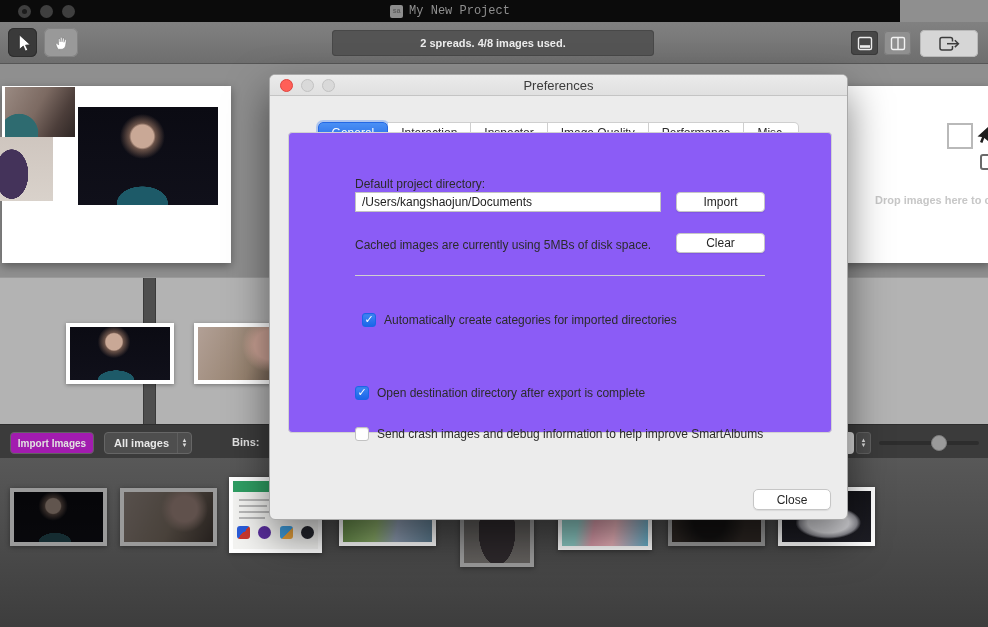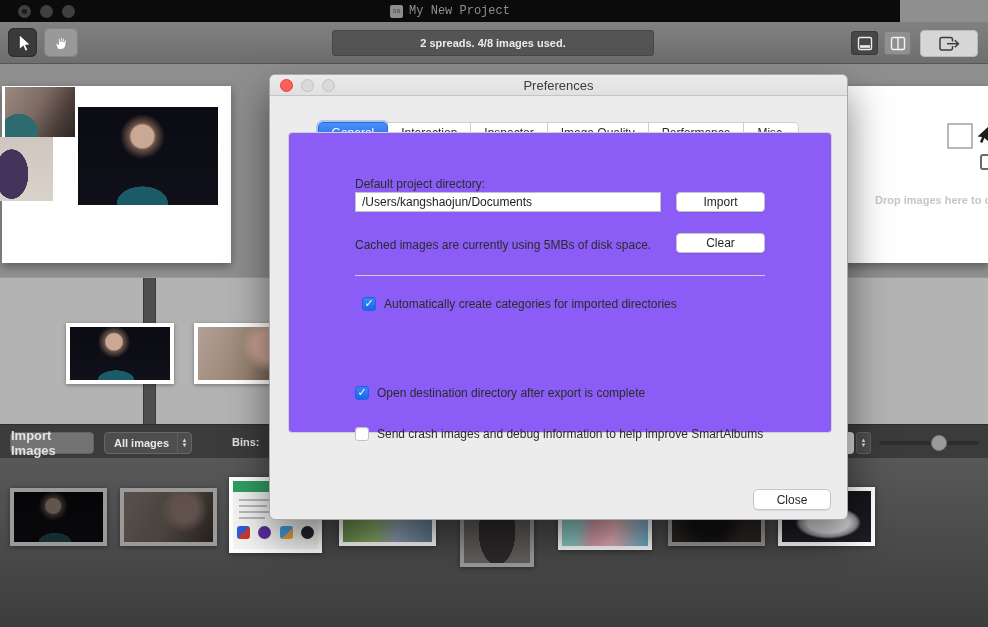--- a/index.html
+++ b/index.html
@@ -54,21 +54,21 @@
   .st1 { left:66px; width:108px; }
   .st2 { left:194px; width:112px; }
   .ph-dark-woman { background:radial-gradient(circle at 44% 28%, #c9a896 0 12%, #6a5248 14%, transparent 24%),
                    radial-gradient(ellipse 30% 30% at 46% 100%, #1d5a68 60%, transparent 61%),
                    linear-gradient(#0b0b13,#10101a); }
   .ph-face { background:radial-gradient(circle at 68% 34%, #c9a093 0 18%, transparent 34%),
              linear-gradient(115deg,#b2a096 0%,#96826f 55%,#4e4038 100%); }
 
   
   .controlbar { position:absolute; left:0; top:424px; width:988px; height:34px; background:#3b3b3b; border-top:1px solid #2e2e2e; }
-  .darkbtn { position:absolute; top:7px; height:22px; border-radius:4px; background:#737373; border:1px solid #626262; color:#e2e2e2; font-size:13px; font-weight:bold; display:flex; align-items:center; justify-content:center; }
+  .darkbtn { position:absolute; top:7px; height:22px; border-radius:4px; background:#a21caf; border:1px solid #626262; color:#e2e2e2; font-size:10px; font-weight:bold; display:flex; align-items:center; justify-content:center; }
   .importbtn { left:10px; width:84px; }
   .dropdown { position:absolute; left:104px; top:7px; width:88px; height:22px; border-radius:4px; background:#4e4e4e; border:1px solid #666; display:flex; align-items:center; color:#e8e8e8; font-size:11px; font-weight:bold; }
   .dropdown .lbl { flex:1; padding-left:9px; }
   .stepper { width:14px; height:100%; display:flex; flex-direction:column; align-items:center; justify-content:center; line-height:5px; font-size:6px; color:#ddd; border-left:1px solid #5e5e5e; }
   .binslabel { position:absolute; left:232px; top:11px; color:#e0e0e0; font-size:11px; font-weight:bold; }
   .popuptail { position:absolute; left:796px; top:7px; width:58px; height:22px; background:#d9d9d9; border-radius:4px; }
   .stepper2 { position:absolute; left:856px; top:7px; width:15px; height:22px; border-radius:3px; background:#4e4e4e; border:1px solid #626262; display:flex; flex-direction:column; align-items:center; justify-content:center; line-height:5px; font-size:6px; color:#ddd; }
   .slider { position:absolute; left:879px; top:16px; width:100px; height:4px; border-radius:2px; background:#2d2d2d; }
   .sliderthumb { position:absolute; left:52px; top:-6px; width:16px; height:16px; border-radius:50%; background:#9a9a9a; border:1px solid #7c7c7c; }
 
@@ -117,21 +117,21 @@
   .panel { position:absolute; left:18px; top:57px; width:544px; height:301px; background:#8b5cf6; border:1px solid #d2d2d2; border-radius:4px; }
   .flabel { position:absolute; left:66px; color:#2b2b2b; font-size:12px; }
   .dirlabel { top:44px; }
   .dirfield { position:absolute; left:66px; top:59px; width:306px; height:20px; border:1px solid #c3c3c3; background:#fff; font-size:12px; color:#222; padding:0 6px; font-family:"Liberation Sans","DejaVu Sans",sans-serif; }
   .whitebtn { position:absolute; background:#fff; border:1px solid #c6c6c6; border-radius:4px; box-shadow:0 1px 1px rgba(0,0,0,.08); font-size:12px; color:#262626; display:flex; align-items:center; justify-content:center; }
   .choosebtn { left:387px; top:59px; width:89px; height:20px; }
   .cachetext { top:105px; }
   .clearbtn { left:387px; top:100px; width:89px; height:20px; }
   .hsep { position:absolute; left:66px; top:142px; width:410px; height:1px; background:#d0d0d0; }
   .checkrow { position:absolute; left:66px; display:flex; align-items:center; gap:8px; }
-  .cr1 { top:164px;padding-left:7px; } .cr2 { top:213px; } .cr3 { top:253px; } .cr4 { top:294px; }
+  .cr1 { top:180px;padding-left:7px; } .cr2 { top:213px; } .cr3 { top:253px; } .cr4 { top:294px; }
   .checkbox { width:14px; height:14px; border-radius:3px; background:#fff; border:1px solid #c2c2c2; box-shadow:inset 0 1px 1px rgba(0,0,0,.06); }
   .checkbox.checked { background:linear-gradient(#3f87f5,#1b66e8); border-color:#1b66e8; color:#fff; font-size:11px; font-weight:bold; display:flex; align-items:center; justify-content:center; }
   .checkbox.checked::after { content:"✓"; margin-top:-1px; }
   .checklabel { color:#2b2b2b; font-size:12px; }
   .closebtn { left:483px; top:414px; width:78px; height:21px; border-radius:5px; font-size:12px; }
 
   svg { display:block; }
 </style>
 </head>
 <body>

